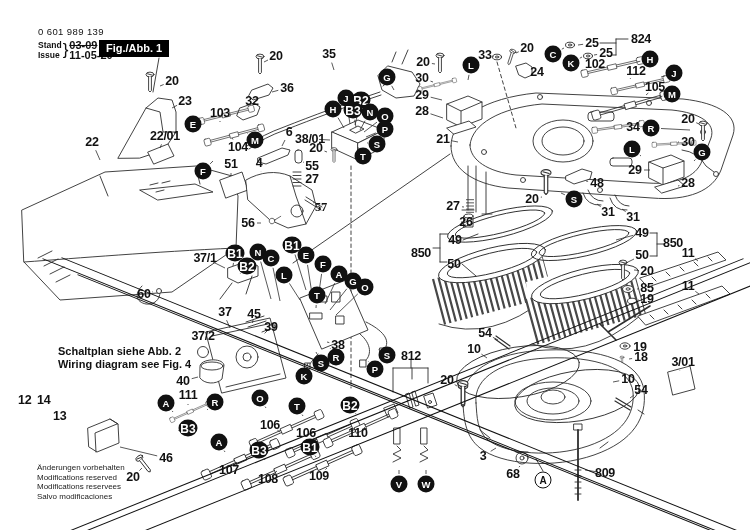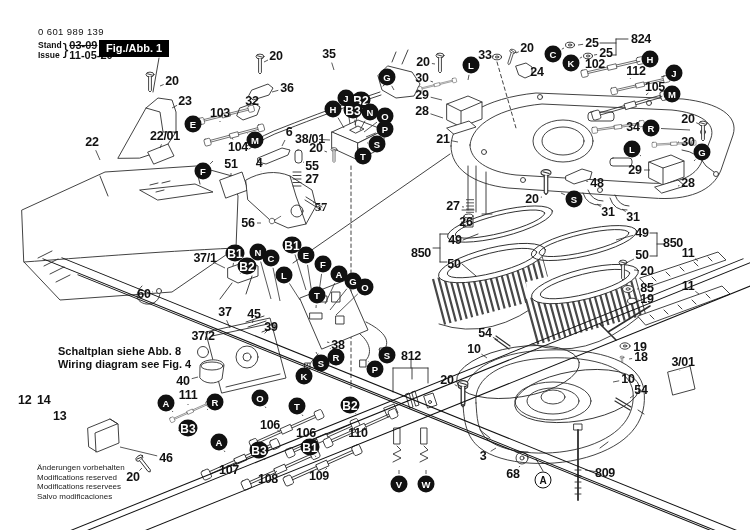--- a/index.html
+++ b/index.html
@@ -463,21 +463,21 @@
       <div class="brace">}</div>
       <div class="vals">
         <div class="strike-val">03-09</div>
         <div>11-05-20</div>
       </div>
     </div>
   </div>
   <div id="fig-box">Fig./Abb. 1</div>
 
   <div id="wiring-note">
-    <div>Schaltplan siehe Abb. 8</div>
+    <div>Schaltplan siehe Abb. 2</div>
     <div>Wiring diagram see Fig. 4</div>
   </div>
   <div id="reserved-note">
     <div>Änderungen vorbehalten</div>
     <div>Modifications reserved</div>
     <div>Modifications reservees</div>
     <div>Salvo modificaciones</div>
   </div>
 
 <div class="co num" style="left: 172px; top: 81px;">20</div>

